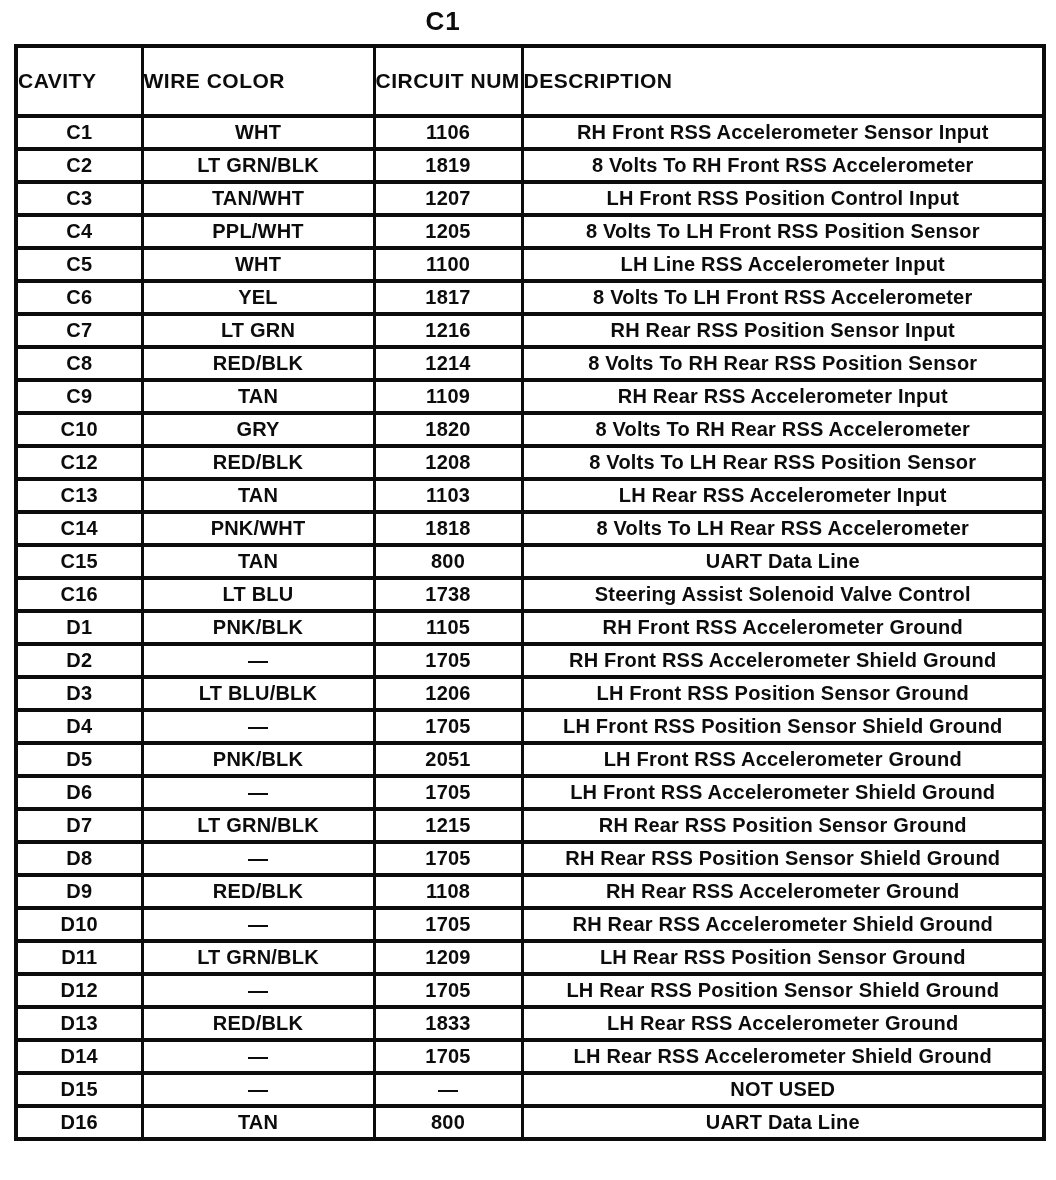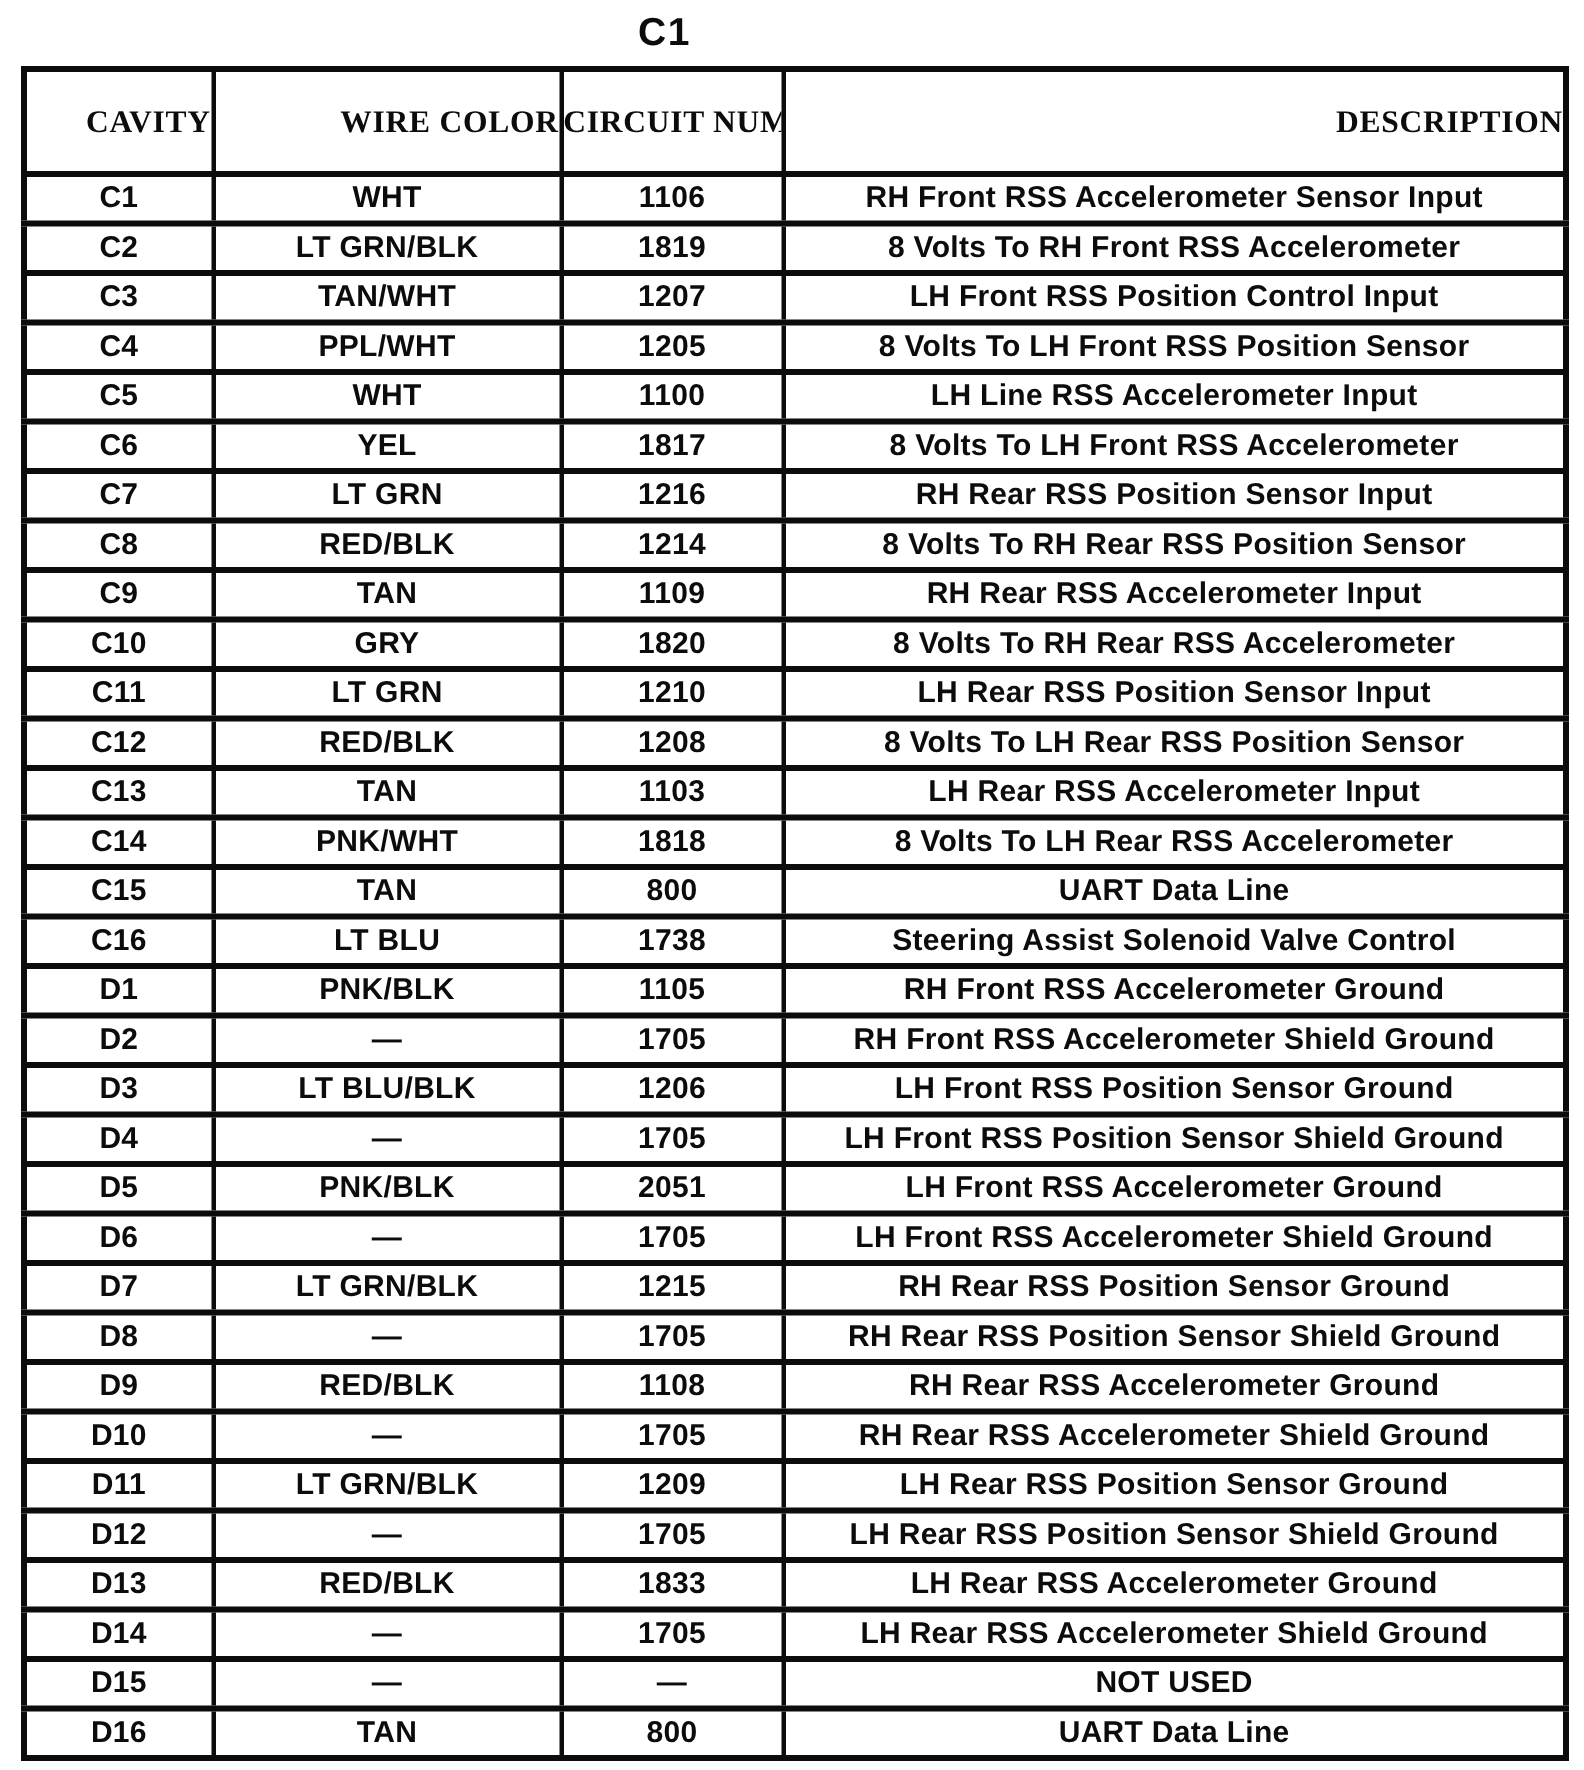--- a/index.html
+++ b/index.html
@@ -40,23 +40,22 @@
     border-right: 3px solid #0c0c0c;
     border-top: 4px solid #0c0c0c;
     border-bottom: 4px solid #0c0c0c;
     padding: 0;
     overflow: hidden;
     white-space: nowrap;
   }
   table.pinout th {
     height: 66px;
     font-size: 21px;
-    text-align: right;
+    text-align: left;
     letter-spacing: 0.5px;
-    font-family: Liberation Serif, serif;
   }
   th.col-circuit {
     white-space: normal;
     line-height: 1.15;
     padding: 0 18px;
   }
   table.pinout td {
     height: 29px;
     font-size: 20px;
     text-align: center;
@@ -149,26 +148,20 @@
           <td class="cell-circuit">1109</td>
           <td class="cell-description">RH Rear RSS Accelerometer Input</td>
         </tr>
         <tr>
           <td class="cell-cavity">C10</td>
           <td class="cell-wire">GRY</td>
           <td class="cell-circuit">1820</td>
           <td class="cell-description">8 Volts To RH Rear RSS Accelerometer</td>
         </tr>
         <tr>
-          <td class="cell-cavity">C11</td>
-          <td class="cell-wire">LT GRN</td>
-          <td class="cell-circuit">1210</td>
-          <td class="cell-description">LH Rear RSS Position Sensor Input</td>
-        </tr>
-        <tr>
           <td class="cell-cavity">C12</td>
           <td class="cell-wire">RED/BLK</td>
           <td class="cell-circuit">1208</td>
           <td class="cell-description">8 Volts To LH Rear RSS Position Sensor</td>
         </tr>
         <tr>
           <td class="cell-cavity">C13</td>
           <td class="cell-wire">TAN</td>
           <td class="cell-circuit">1103</td>
           <td class="cell-description">LH Rear RSS Accelerometer Input</td>

